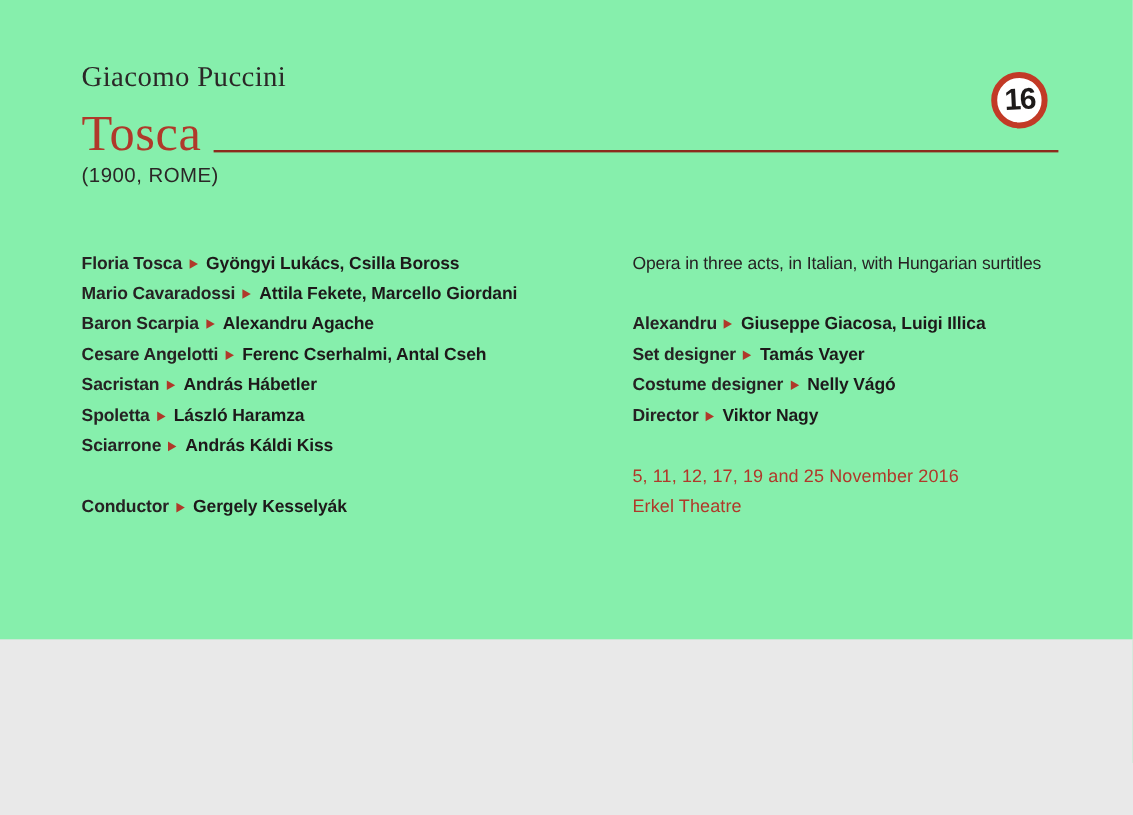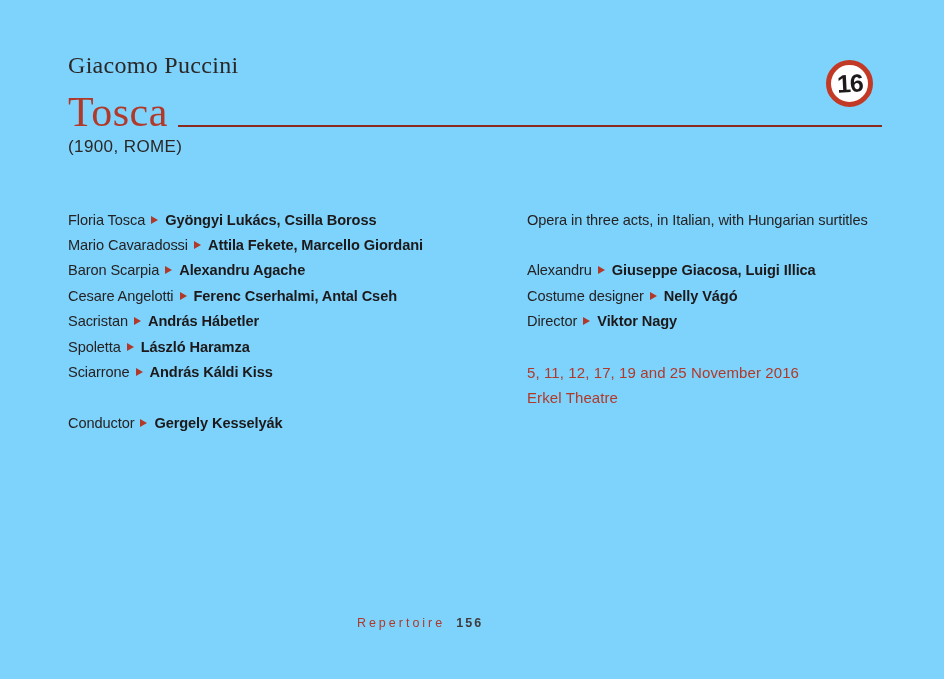--- a/index.html
+++ b/index.html
@@ -7,22 +7,22 @@
     --badge_ring:#c23a26;
     --rule:#8c2b1d;
     --text:#262223;
     --names:#1d191a;
     --footer_page:#3f3b3c;
   }
   *{margin:0;padding:0;box-sizing:border-box;}
   html,body{background:#e9e9e9;}
   .page{
     position:relative;
-    width:944px;height:679px;
-    background:#7dd3fc;
+    width:944px;height:533px;
+    background:#86efac;
     font-family:"Liberation Sans",sans-serif;
     color:var(--text);
     overflow:hidden;
   }
   
   .header{position:absolute;left:68px;top:52px;right:62px;}
   .composer{
     font-family:"Liberation Serif",serif;
     font-size:24px;line-height:26px;
     color:#2b2727;letter-spacing:0.3px;
@@ -54,21 +54,21 @@
   }
   
   .columns{position:absolute;left:68px;top:207px;right:58px;display:flex;}
   .col{display:block;}
   .col-left{width:423px;flex:none;}
   .col-right{flex:1;margin-left:36px;}
   .row{
     height:25.4px;display:flex;align-items:center;
     font-size:14.6px;letter-spacing:-0.1px;white-space:nowrap;
   }
-  .role{font-weight:400;color:var(--text);}
+  .role{font-weight:700;color:var(--text);}
   .arrow-icon{
     display:inline-block;width:0;height:0;
     border-left:7px solid var(--accent);
     border-top:4.5px solid transparent;
     border-bottom:4.5px solid transparent;
     margin:0 7px 0 6px;
   }
   .names{font-weight:700;color:var(--names);}
   .desc{font-weight:400;color:var(--text);}
   .red-italic{
@@ -157,20 +157,25 @@
       <div class="row">
         <span class="desc">Opera in three acts, in Italian, with Hungarian surtitles</span>
       </div>
       <div class="row"></div>
       <div class="row">
         <span class="role">Alexandru</span>
         <span class="arrow-icon"></span>
         <span class="names">Giuseppe Giacosa, Luigi Illica</span>
       </div>
       <div class="row">
+        <span class="role">Set designer</span>
+        <span class="arrow-icon"></span>
+        <span class="names">Tamás Vayer</span>
+      </div>
+      <div class="row">
         <span class="role">Costume designer</span>
         <span class="arrow-icon"></span>
         <span class="names">Nelly Vágó</span>
       </div>
       <div class="row">
         <span class="role">Director</span>
         <span class="arrow-icon"></span>
         <span class="names">Viktor Nagy</span>
       </div>
       <div class="row"></div>

